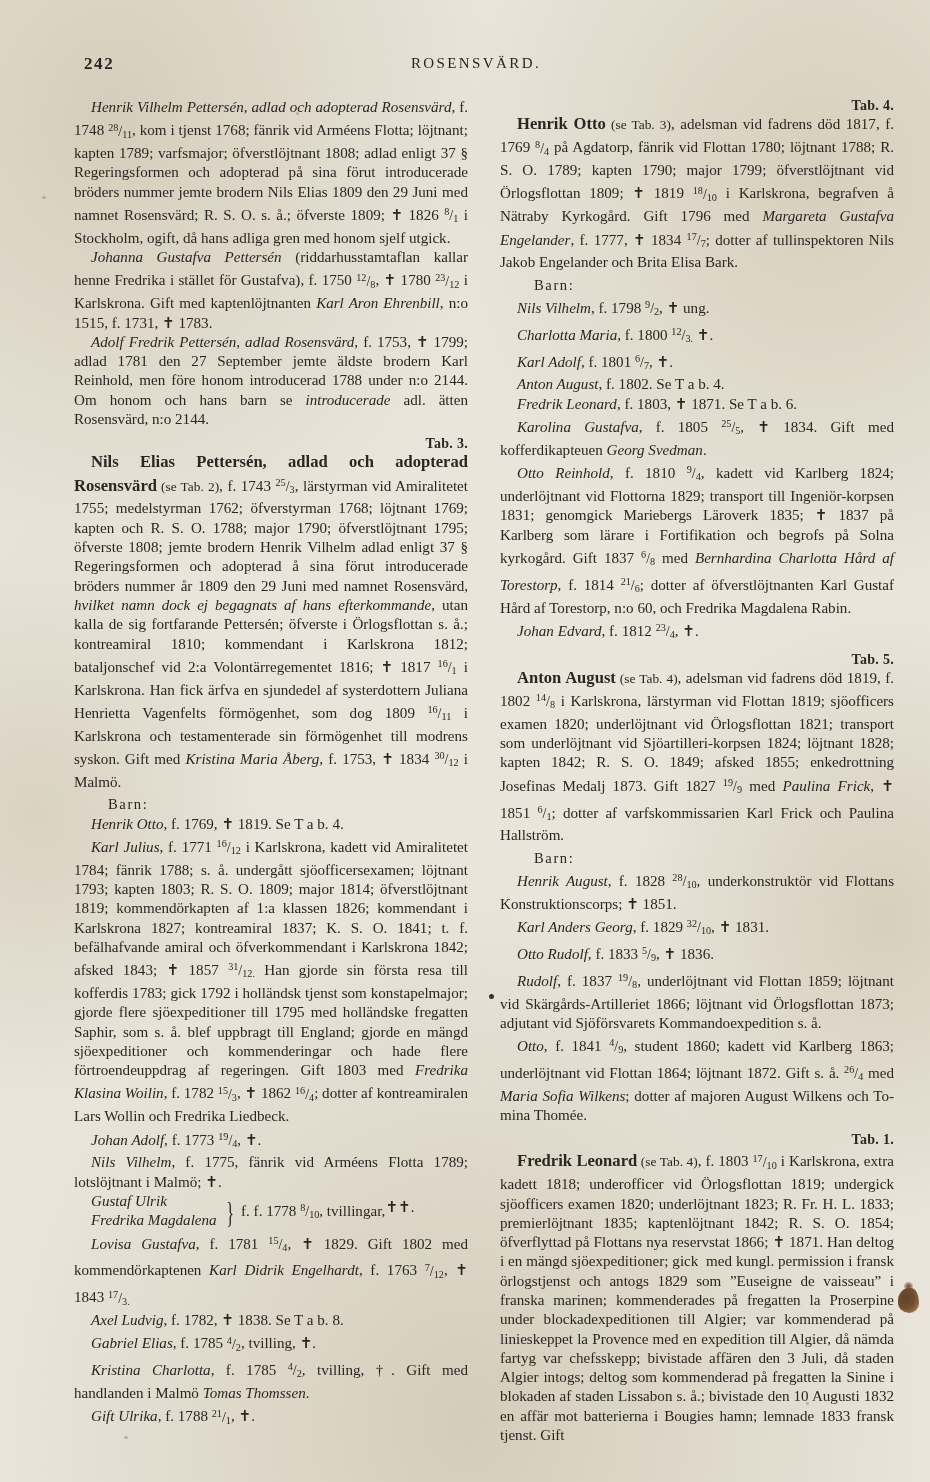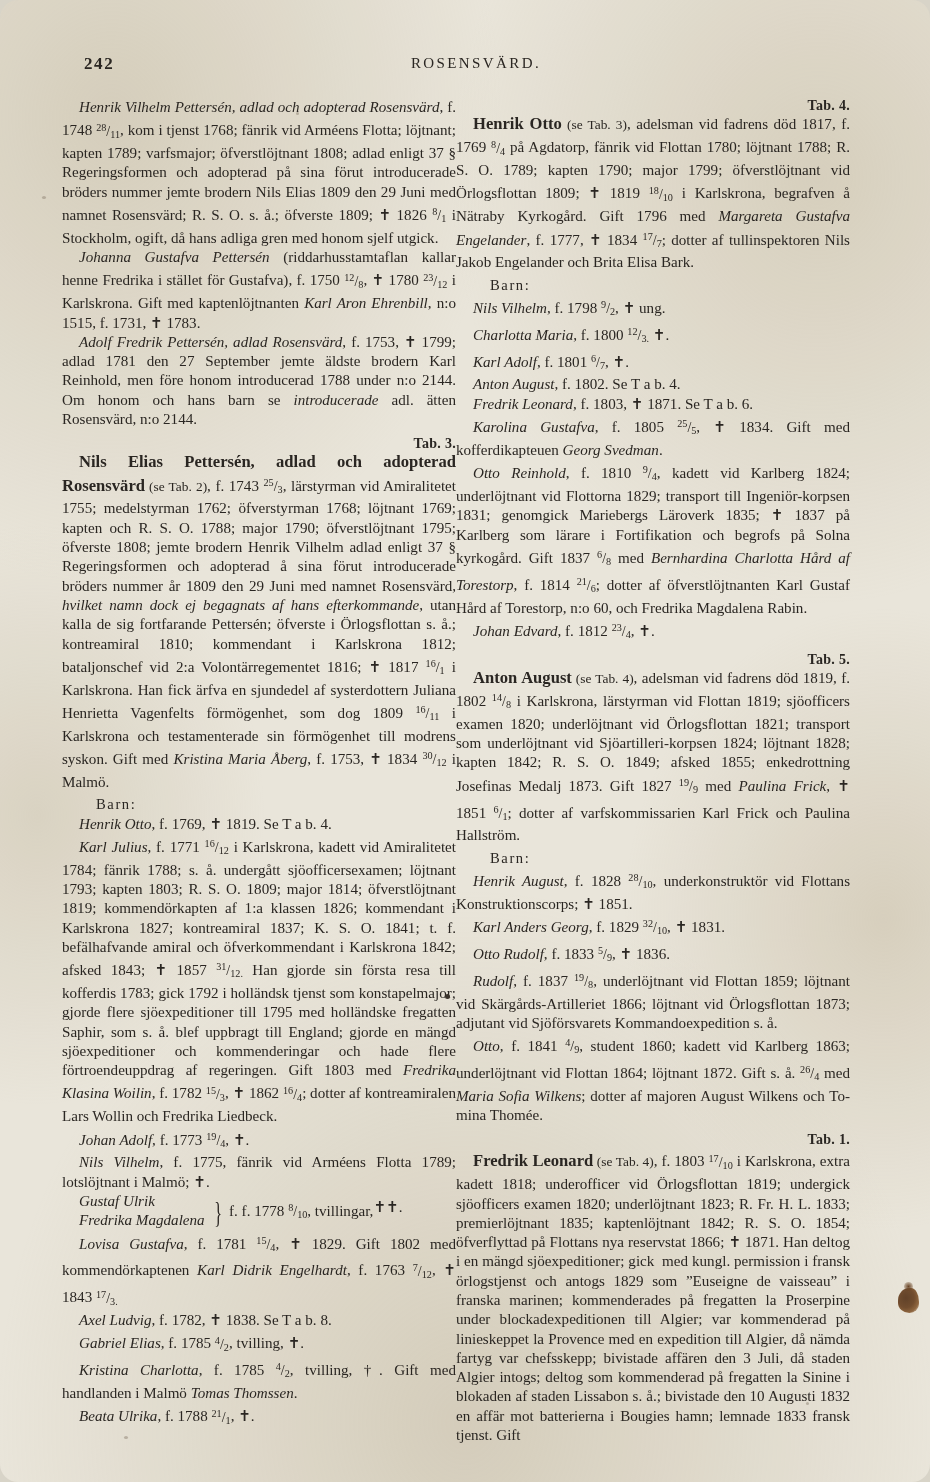--- a/index.html
+++ b/index.html
@@ -9,21 +9,20 @@
   }
   .page {
     position: relative;
     width: 930px;
     height: 1482px;
     margin: 0 auto;
     background: #e9e5da;
     overflow: hidden;
     font-family: "Liberation Serif", "DejaVu Serif", serif;
     color: #2a2622;
-    border-radius: 18px;
   }
   
   .paper-grain {
     position: absolute;
     inset: 0;
     pointer-events: none;
     background:
       radial-gradient(ellipse 60% 45% at 12% 8%, rgba(208,198,176,.45), rgba(208,198,176,0) 70%),
       radial-gradient(ellipse 55% 40% at 88% 12%, rgba(205,194,170,.40), rgba(205,194,170,0) 72%),
       radial-gradient(ellipse 70% 50% at 50% 96%, rgba(202,191,168,.42), rgba(202,191,168,0) 72%),
@@ -58,23 +57,24 @@
     top: 1px;
     text-align: center;
     font-size: 15px;
     letter-spacing: 2.4px;
     font-weight: normal;
   }
   
   .columns {
     position: absolute;
     top: 44px;
-    left: 0;
+    left: 12px;
     width: 820px;
     display: flex;
+    gap: 32px;
   }
   .col {
     width: 394px;
   }
   
   p {
     margin: 0;
     font-size: 15.1px;
     line-height: 19.3px;
     text-align: justify;
@@ -246,21 +246,21 @@
 
 
         <p class="child"><i>Lovisa Gustafva</i>, f. 1781&nbsp;<span class="frac"><span class="n">15</span><span class="s">/</span><span class="d">4</span></span>, ✝ 1829. Gift 1802 med kommendörkaptenen <i>Karl Didrik Engelhardt</i>, f. 1763&nbsp;<span class="frac"><span class="n">7</span><span class="s">/</span><span class="d">12</span></span>, ✝ 1843&nbsp;<span class="frac"><span class="n">17</span><span class="s">/</span><span class="d">3.</span></span></p>
 
         <p class="child"><i>Axel Ludvig</i>, f. 1782, ✝ 1838.  Se T a b. 8.</p>
 
         <p class="child"><i>Gabriel Elias</i>, f. 1785&nbsp;<span class="frac"><span class="n">4</span><span class="s">/</span><span class="d">2</span></span>, tvilling, ✝.</p>
 
         <p class="child"><i>Kristina Charlotta</i>, f. 1785&nbsp;<span class="frac"><span class="n">4</span><span class="s">/</span><span class="d">2</span></span>, tvilling, †. Gift med handlanden i Malmö <i>Tomas Thomssen</i>.</p>
 
-        <p class="child"><i>Beata Ulrika</i>, f. 1788&nbsp;<span class="frac"><span class="n">21</span><span class="s">/</span><span class="d">1</span></span>, ✝.</p>
+        <p class="child"><i>Gift Ulrika</i>, f. 1788&nbsp;<span class="frac"><span class="n">21</span><span class="s">/</span><span class="d">1</span></span>, ✝.</p>
 
       </div>
 
       <div class="col">
 
         <div class="tabhead" style="margin-top:0;">Tab. 4.</div>
 
         <p class="tabstart"><span class="lead">Henrik Otto</span><span class="sc"> (se Tab. 3)</span>, adelsman vid fadrens död 1817, f. 1769&nbsp;<span class="frac"><span class="n">8</span><span class="s">/</span><span class="d">4</span></span> på Agdatorp, fänrik vid Flottan 1780; löjtnant 1788; R. S. O. 1789; kapten 1790; major 1799; öfverstlöjtnant vid Örlogsflottan 1809; ✝ 1819&nbsp;<span class="frac"><span class="n">18</span><span class="s">/</span><span class="d">10</span></span> i Karlskrona, begrafven å Nätraby Kyrkogård.  Gift 1796 med <i>Margareta Gustafva Engelander</i>, f. 1777, ✝ 1834&nbsp;<span class="frac"><span class="n">17</span><span class="s">/</span><span class="d">7</span></span>; dotter af tullinspek­toren Nils Jakob Engelander och Brita Elisa Bark.</p>
 
         <p class="barn">Barn:</p>

